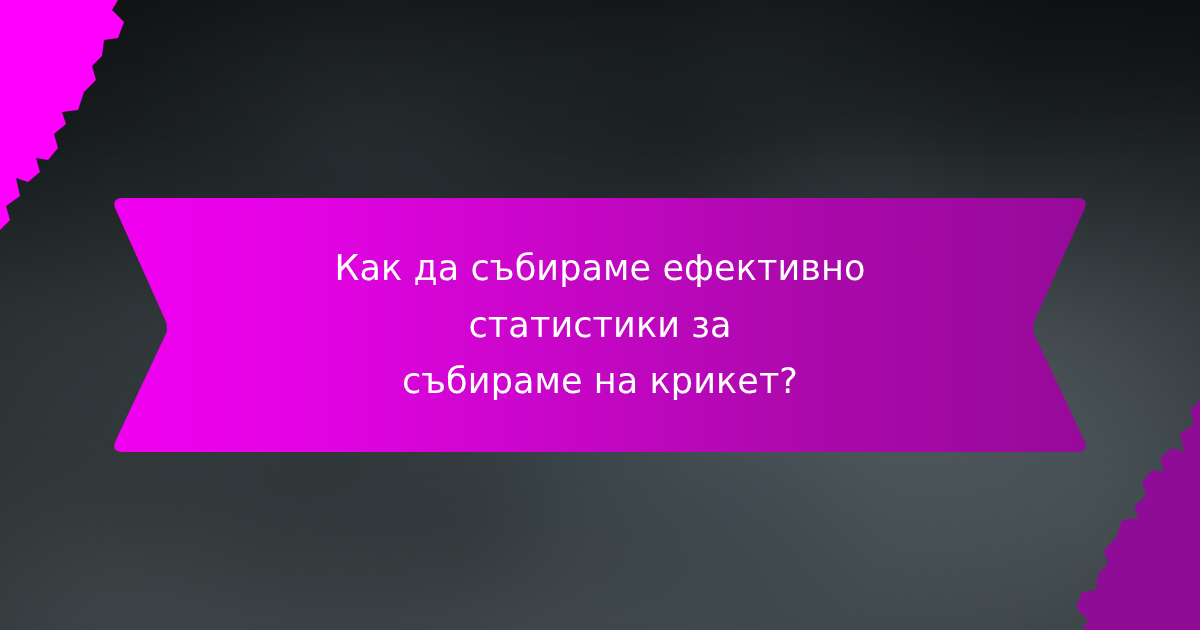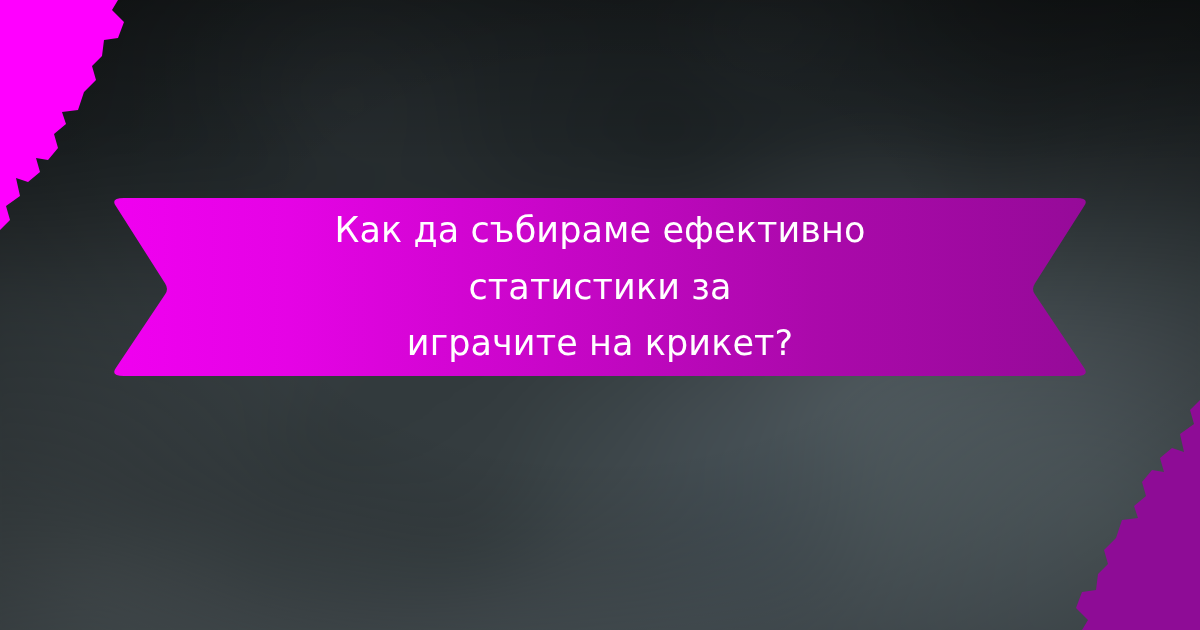--- a/index.html
+++ b/index.html
@@ -70,21 +70,21 @@
     width: 180px; height: 230px;
     transform: rotate(180deg);
   }
 
   
   .ribbon-wrap {
     position: absolute;
     left: 110px;
     top: 198px;
     width: 980px;
-    height: 178px;
+    height: 254px;
   }
   .ribbon-svg {
     position: absolute;
     inset: 0;
     width: 100%;
     height: 100%;
     display: block;
   }
   .ribbon-text {
     position: absolute;
@@ -146,17 +146,17 @@
                L 14,234
                Q 0,234 6,223
                L 55,127
                Q 59,120 55,112
                L 6,11
                Q 0,0 14,0 Z" fill="url(#ribbonGrad)"></path>
     </svg>
 
     <div class="ribbon-text">
       <p class="headline">Как да събираме ефективно статистики за</p>
-      <p class="headline">играчите на крикет?</p>
+      <p class="headline">събираме на крикет?</p>
     </div>
   </div>
 
 </div>
 
 </body></html>

